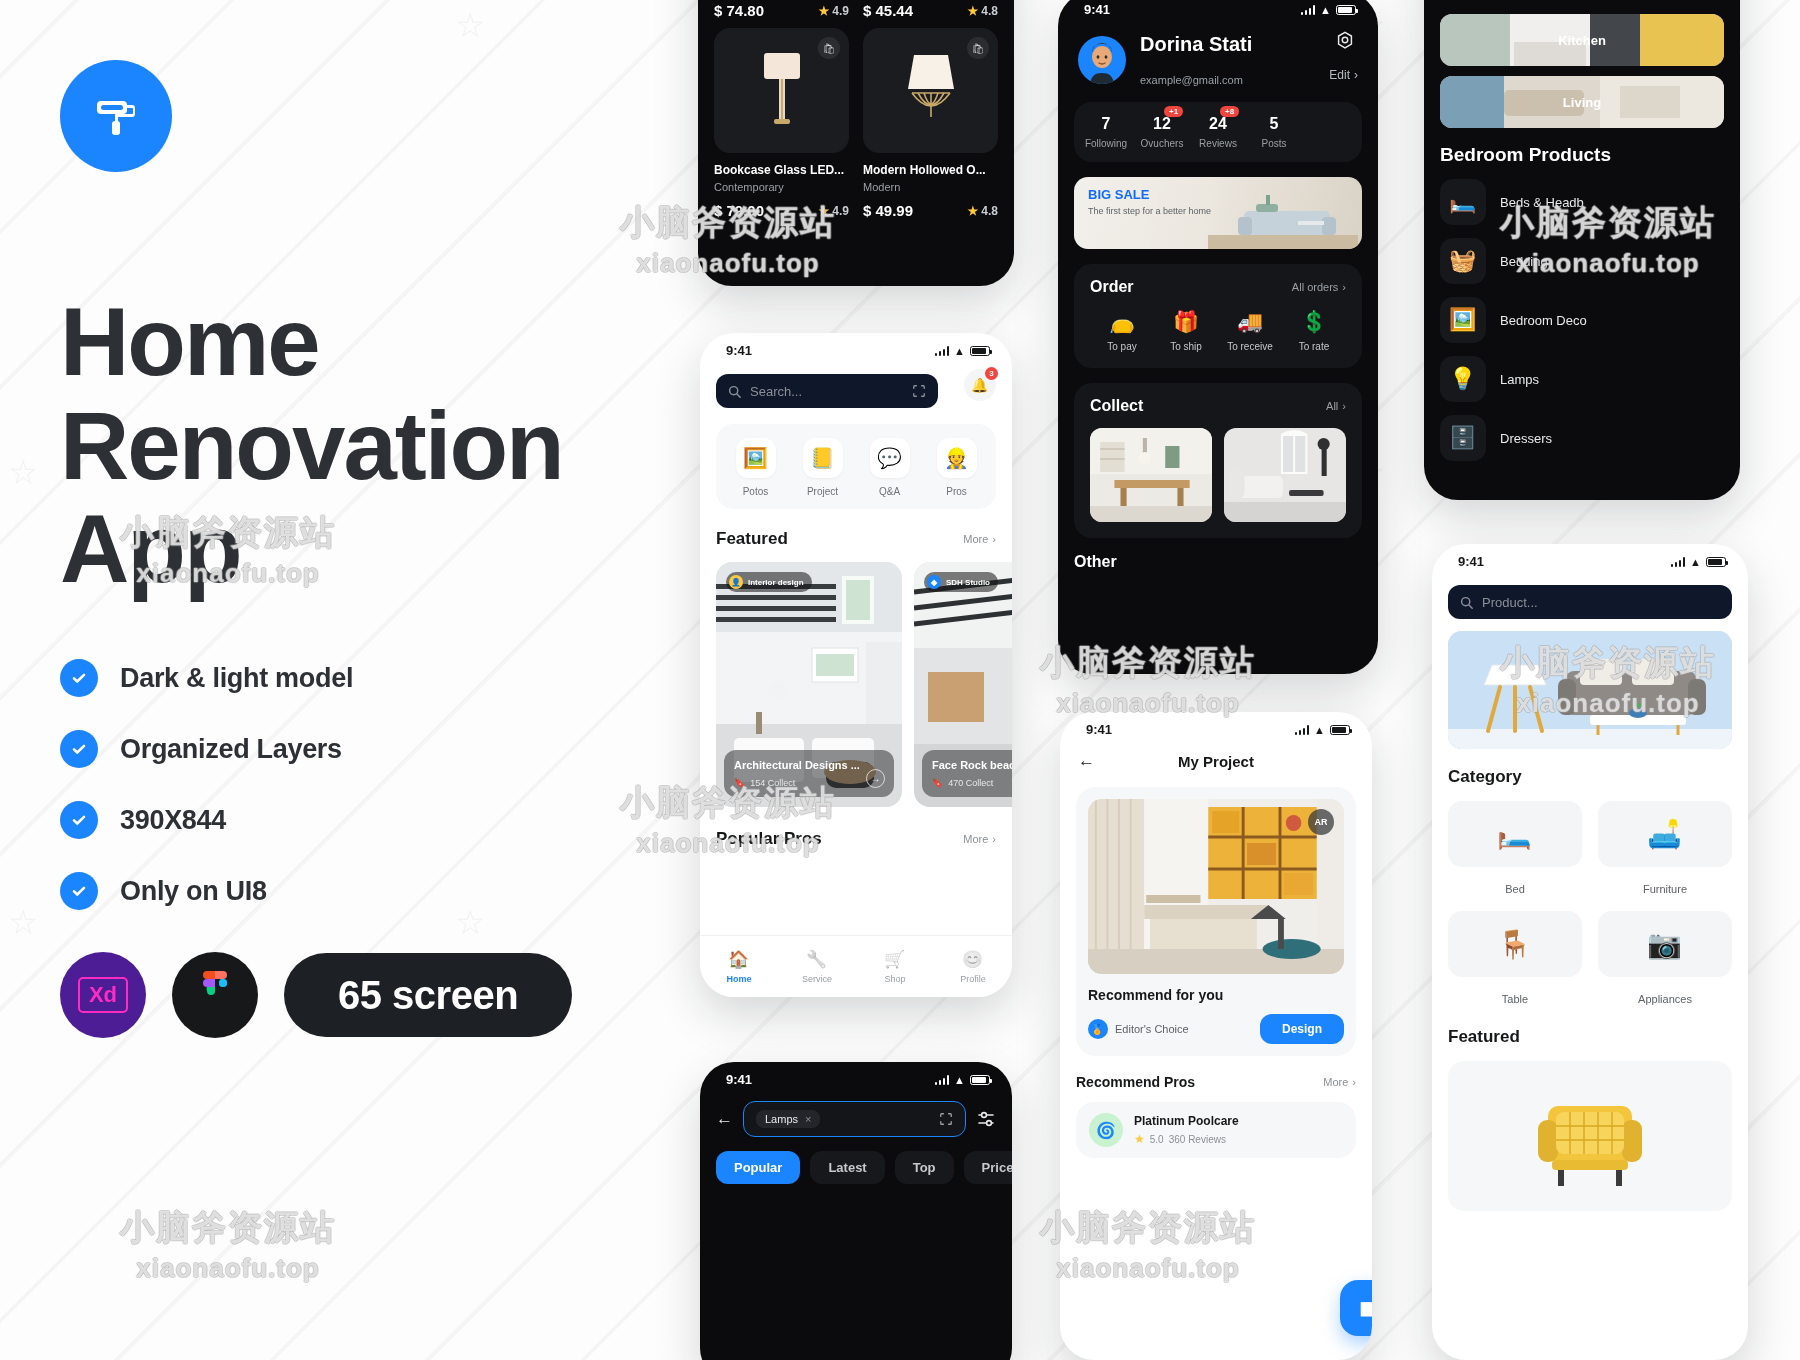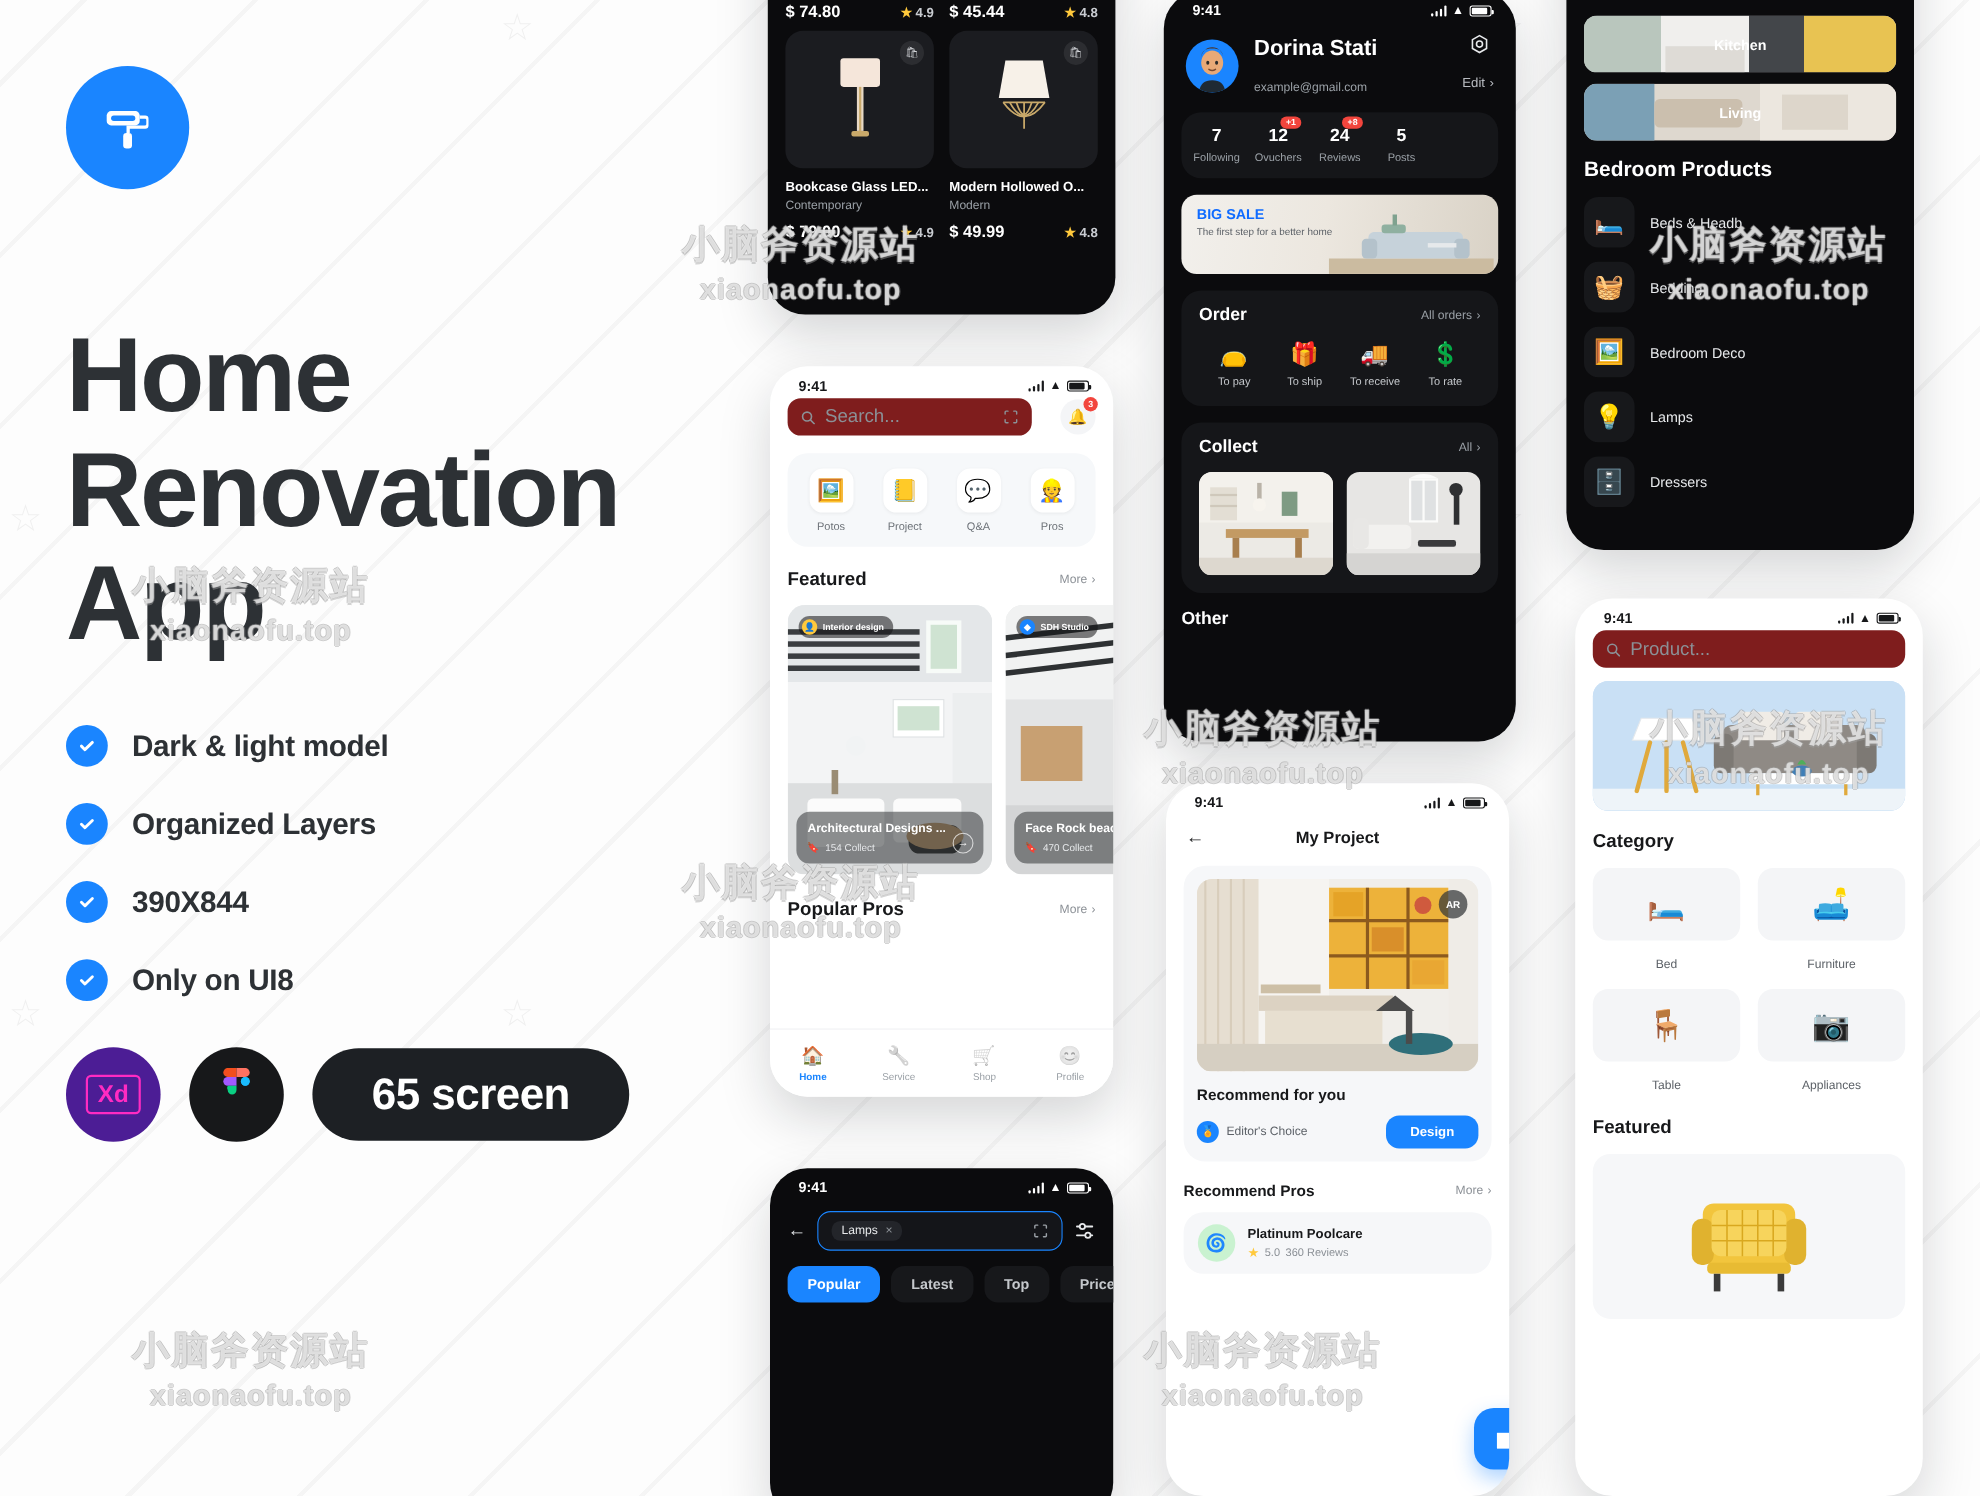--- a/index.html
+++ b/index.html
@@ -172,22 +172,22 @@
   .order-icons { display:grid; grid-template-columns: repeat(4,1fr); margin-top: 14px; }
   .order-item { text-align:center; }
   .order-item .glyph { font-size: 21px; }
   .order-item .lbl { font-size:10px; color:#c5c8cc; margin-top:7px; }
   .collect-grid { display:grid; grid-template-columns:1fr 1fr; gap:12px; margin-top:13px; }
   .collect-img { height: 94px; border-radius: 12px; overflow:hidden; position:relative; }
 
   
   .search-bar {
     display:flex; align-items:center; gap:9px;
-    margin: 0 16px 0 16px; height: 34px; border-radius: 12px;
-    background: #7f1d1d; padding: 0 12px; font-size: 17px; color:#8b9096;
+    margin: 12px 16px 0 16px; height: 34px; border-radius: 12px;
+    background: #0f172a; padding: 0 12px; font-size: 13px; color:#8b9096;
   }
   .bell {
     width:32px;height:32px;border-radius:50%;background:#f4f5f7;
     display:flex;align-items:center;justify-content:center; position:relative; flex:0 0 32px;
   }
   .bell .dot {
     position:absolute; top:-2px; right:-2px; background:#F2453D; color:#fff;
     font-size:8px; font-weight:700; border-radius:50%; width:13px;height:13px;
     display:flex;align-items:center;justify-content:center;
   }

